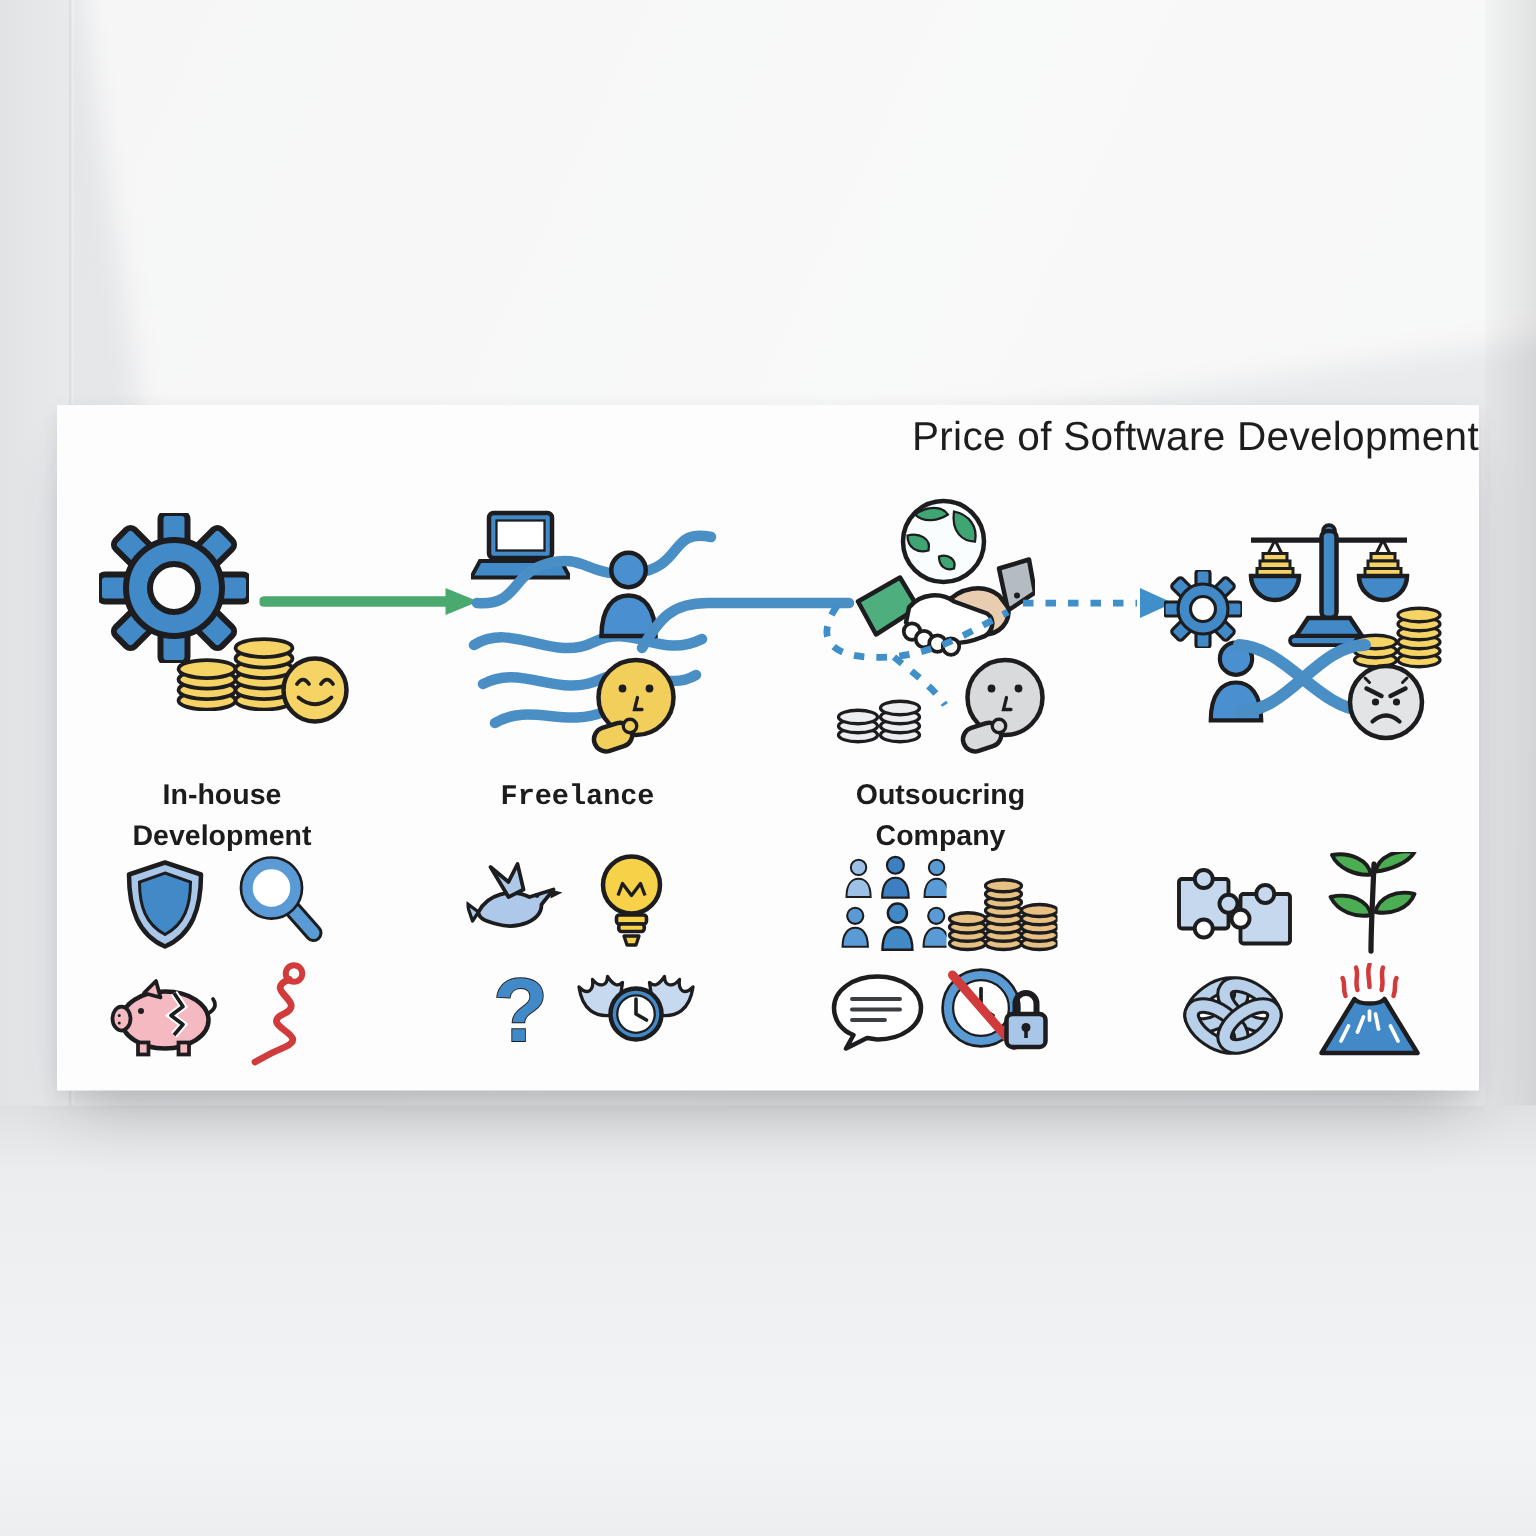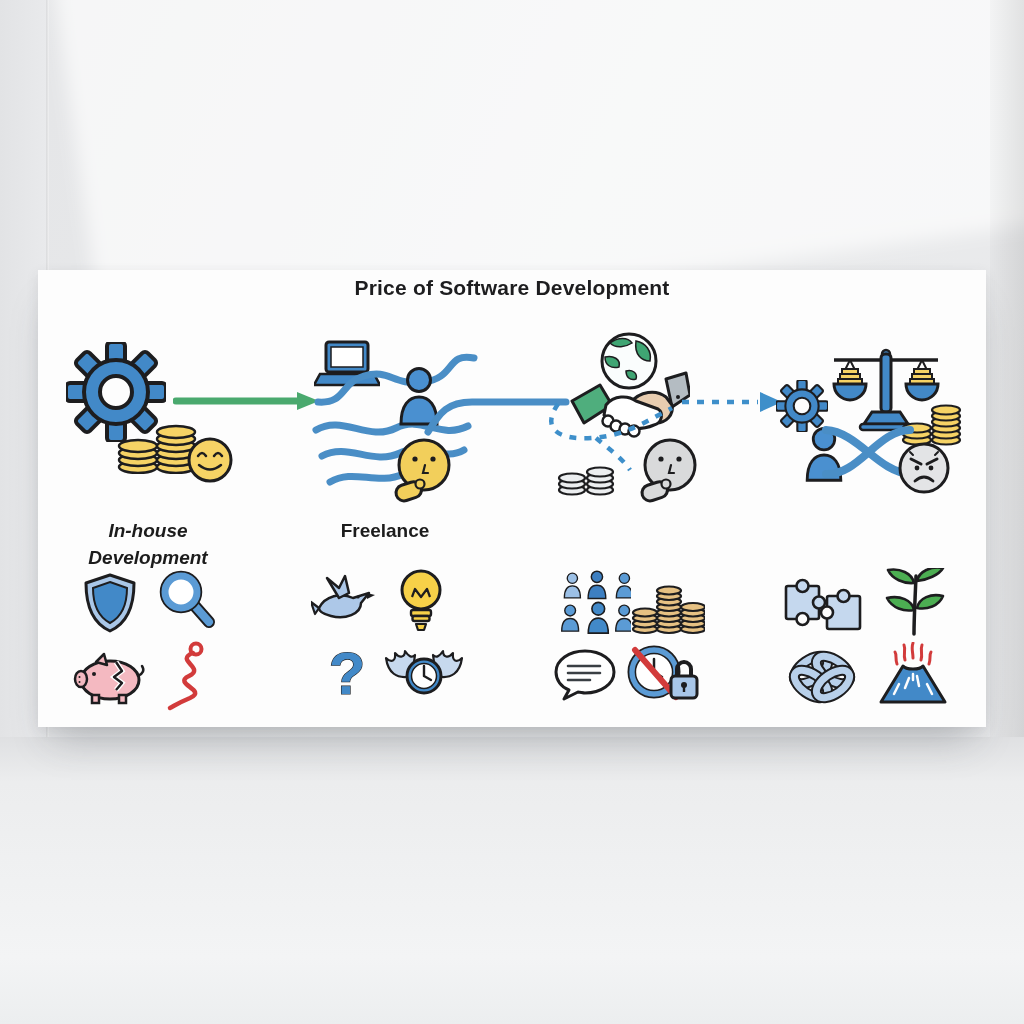--- a/index.html
+++ b/index.html
@@ -22,28 +22,28 @@
     background:linear-gradient(to right,rgba(0,0,0,.02),rgba(0,0,0,.09));}
   .floor{position:absolute;left:0;top:737px;right:0;bottom:0;
     background:linear-gradient(180deg,#dfe0e2 0px,#ecedee 45px,#f3f4f5 220px,#eceeef 100%);}
   .card{
     position:absolute;left:38px;top:270px;width:948px;height:457px;
     background:#fdfdfd;
     box-shadow:0 24px 38px -14px rgba(55,60,70,.28),0 4px 12px rgba(55,60,70,.10);
   }
   .card h1{
     position:absolute;left:0;top:6px;width:100%;margin:0;
-    text-align:center;font-size:21px;font-weight:700;color:#1d1d1f;letter-spacing:.2px;
+    text-align:right;font-size:27px;font-weight:400;color:#1d1d1f;letter-spacing:.2px;
   }
   .col-label{
     position:absolute;top:248px;text-align:center;
     font-size:19px;font-weight:700;color:#1c1c1c;line-height:1.42;
   }
-  .lbl-1{left:40px;width:140px;font-style:italic;}
-  .lbl-2{left:267px;width:160px;}
+  .lbl-1{left:40px;width:140px;}
+  .lbl-2{left:267px;width:160px;font-family:Liberation Mono, monospace;}
   .lbl-3{left:519px;width:140px;}
   .lbl-4{left:744px;width:180px;}
   svg{display:block;}
 </style>
 </head>
 <body>
 
 <svg width="0" height="0" style="position:absolute">
   <defs>
     <symbol id="sym-person" viewBox="0 0 46 62">
@@ -233,20 +233,21 @@
       <circle cx="28" cy="28" r="24" fill="#e3e4e6" stroke="#1d1d1f" stroke-width="3"></circle>
       <path d="M15 19 L25 24 M41 19 L31 24" stroke="#1d1d1f" stroke-width="3" stroke-linecap="round"></path>
       <circle cx="21" cy="28" r="2.4" fill="#1d1d1f"></circle>
         <circle cx="35" cy="28" r="2.4" fill="#1d1d1f"></circle>
       <path d="M19 41 Q28 33 37 41" fill="none" stroke="#1d1d1f" stroke-width="2.8" stroke-linecap="round"></path>
       <path d="M14 12 l3 3 M42 12 l-3 3" stroke="#1d1d1f" stroke-width="2" stroke-linecap="round"></path>
     </svg>
 
     <div class="col-label lbl-1">In-house Development</div>
     <div class="col-label lbl-2">Freelance</div>
+    <div class="col-label lbl-3">Outsoucring Company</div>
 
     <svg class="abs" style="left:43px;top:302px" width="58" height="62">
       <path d="M29 3 L53 11 C53 34 47 51 29 59 C11 51 5 34 5 11 Z" fill="#a9c7e8" stroke="#1d1d1f" stroke-width="3" stroke-linejoin="round"></path>
       <path d="M29 10 L46 16 C46 32 42 44 29 51 C16 44 12 32 12 16 Z" fill="#4289c8" stroke="#1d1d1f" stroke-width="2"></path>
     </svg>
     <svg class="abs" style="left:119px;top:300px" width="60" height="64">
       <line x1="37" y1="35" x2="52" y2="52" stroke="#1d1d1f" stroke-width="12" stroke-linecap="round"></line>
       <line x1="37" y1="35" x2="52" y2="52" stroke="#5b9bd5" stroke-width="8" stroke-linecap="round"></line>
       <circle cx="24" cy="22" r="16" fill="#fff" stroke="#1d1d1f" stroke-width="10.5"></circle>
       <circle cx="24" cy="22" r="16" fill="#fff" stroke="#5b9bd5" stroke-width="7"></circle>

